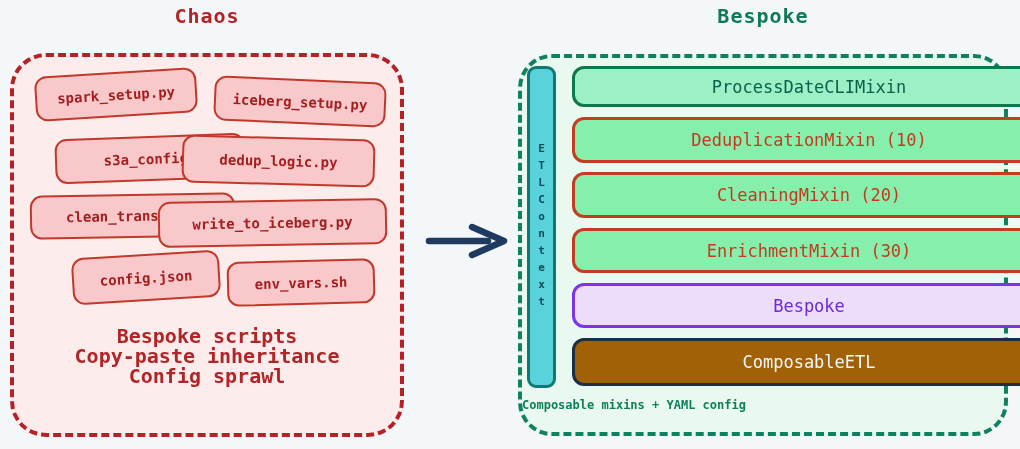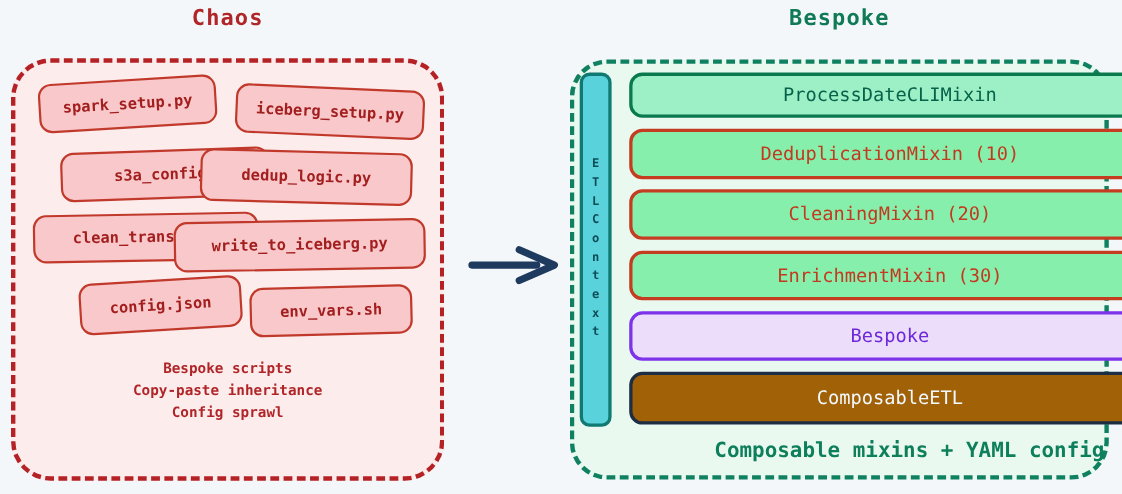--- a/index.html
+++ b/index.html
@@ -44,21 +44,21 @@
     justify-content: center;
     white-space: nowrap;
     overflow: hidden;
   }
   .chaos-notes {
     position: absolute;
     left: 0; top: 269px;
     width: 100%;
     text-align: center;
     color: #b02528;
-    font-size: 13px;
+    font-size: 20px;
     font-weight: bold;
     line-height: 20px;
   }
 
   
   .arrow-wrap { position: absolute; left: 424px; top: 220px; width: 88px; height: 40px; }
 
   
   .panel-composed {
     position: absolute;
@@ -100,23 +100,23 @@
     white-space: nowrap;
   }
   .layer-mint   { background: #9defc5; border: 3px solid #0a7a4e; color: #07624a; }
   .layer-red    { background: #86efac; border: 3px solid #c53d20; color: #c23a1f; }
   .layer-purple { background: #ecddfa; border: 3px solid #7c33ea; color: #6d28d9; }
   .layer-blue   { background: #a16207; border: 3px solid #1c2d44; color: #f3f8ff; }
   .composed-caption {
     position: absolute;
     left: 0; top: 340px;
     width: 100%;
-    text-align: right;
+    text-align: left;
     color: #0e7f5b;
-    font-size: 19px;
+    font-size: 12px;
     font-weight: bold;
   }
 </style>
 </head>
 <body>
 
 <div class="title title-chaos">Chaos</div>
 <div class="title title-composed">Bespoke</div>
 
 <div class="panel-chaos">

